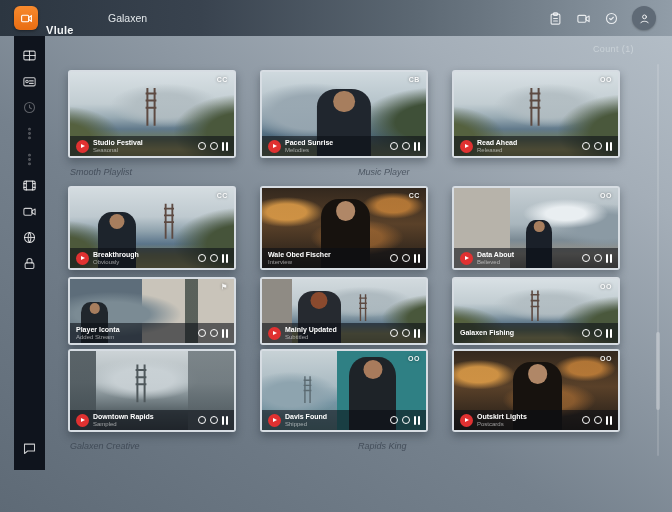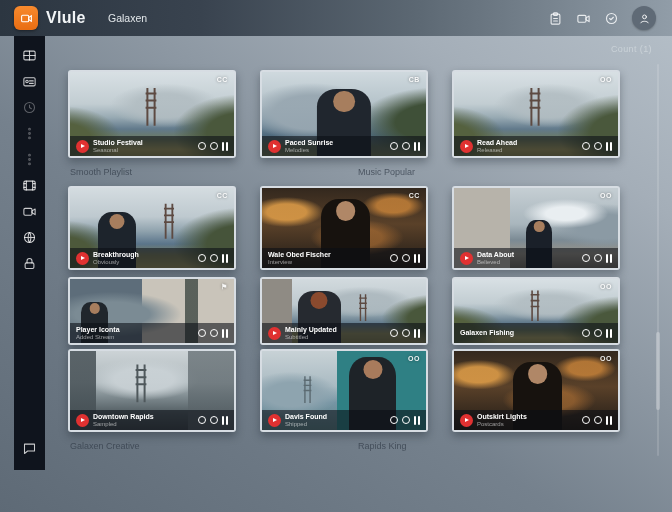--- a/index.html
+++ b/index.html
@@ -8,22 +8,22 @@
          background:linear-gradient(35deg,#5e6a76 0%,#75818d 40%,#a4aeb8 78%,#b6c0c9 100%); }
   .stage { position:relative; width:672px; height:512px; }
 
   
   .topbar { position:absolute; left:0; top:0; width:672px; height:36px;
             background:linear-gradient(90deg,#2c3641 0%,#39434f 30%,#5c6873 62%,#919da8 100%); }
   .logo { position:absolute; left:14px; top:6px; width:24px; height:24px; border-radius:6px;
           background:linear-gradient(180deg,#f78a2e,#e96d12); display:flex; align-items:center;
           justify-content:center; box-shadow:0 1px 3px rgba(0,0,0,.4); }
   .logo svg { width:13px; height:13px; stroke:#fff; fill:none; stroke-width:2; }
-  .logo-text { position:absolute; left:46px; top:0; height:36px; display:flex; align-items:center;
-               color:#f2f5f7; font-size:16px; font-weight:bold; letter-spacing:.3px; }
+  .logo-text { position:absolute; left:46px; top:12px; height:36px; display:flex; align-items:center;
+               color:#f2f5f7; font-size:11px; font-weight:bold; letter-spacing:.3px; }
   .nav-item { position:absolute; left:108px; top:0; height:36px; display:flex; align-items:center;
               color:rgba(242,246,248,.92); font-size:10.5px; }
   .search { position:absolute; left:236px; top:7px; width:246px; height:22px; border-radius:12px;
             background:#49525d; box-shadow:inset 0 1px 2px rgba(0,0,0,.25); }
   .search input { width:100%; height:100%; background:transparent; border:0; outline:none;
                   text-align:center; font-size:9px; color:#cfd6db; font-family:inherit; }
   .search input::placeholder { color:rgba(230,236,240,.55); }
   .search .mag { position:absolute; right:9px; top:5px; width:12px; height:12px; }
   .search .mag svg { width:12px; height:12px; stroke:rgba(235,240,243,.8); fill:none; stroke-width:2; }
   .top-icons { position:absolute; right:16px; top:0; height:36px; display:flex; align-items:center; gap:13px; }
@@ -36,29 +36,29 @@
 
   
   .sidebar { position:absolute; left:14px; top:36px; width:31px; height:434px; background:#0f141d;
              display:flex; flex-direction:column; align-items:center; padding:12px 0 14px 0; }
   .side-icon { width:15px; height:15px; margin-bottom:11px; color:rgba(255,255,255,.78); cursor:pointer; }
   .side-icon.faded { color:rgba(255,255,255,.32); }
   .side-icon svg { width:15px; height:15px; stroke:currentColor; fill:none; stroke-width:1.7; }
   .side-bottom { margin-top:auto; margin-bottom:0; }
 
   
-  .count-label { position:absolute; right:20px; top:44px; font-size:9px;
+  .count-label { position:absolute; right:38px; top:44px; font-size:9px;
                  color:rgba(245,249,251,.38); letter-spacing:.4px; }
   .grid { position:absolute; left:68px; top:70px; width:552px; }
   .row { display:flex; gap:24px; }
   .row-h-88 { height:88px; } .row-h-84 { height:84px; margin-bottom:7px; }
   .row-h-68 { height:68px; margin-bottom:4px; } .row-h-83 { height:83px; }
   .caption-row { height:28px; display:flex; gap:24px; align-items:center; }
   .caption { flex:1; font-size:9px; color:rgba(50,60,72,.72); padding-left:2px;
-             white-space:nowrap; overflow:hidden; }
+             white-space:nowrap; overflow:hidden;font-style:italic; }
 
   .card { flex:1; position:relative; border:2px solid rgba(228,233,238,.85); border-radius:3px;
           box-shadow:0 4px 9px rgba(20,28,36,.35); cursor:pointer; background:#8d98a2; }
   .photo { position:relative; width:100%; height:100%; overflow:hidden; }
 
   
   .scene-bridge-day { background:
       radial-gradient(55% 60% at -5% 80%, #55613f 0 32%, rgba(85,97,63,0) 66%),
       radial-gradient(60% 65% at 105% 72%, #4a583c 0 36%, rgba(74,88,60,0) 70%),
       radial-gradient(45% 35% at 58% 40%, rgba(178,189,194,.9) 0 40%, rgba(178,189,194,0) 75%),
@@ -297,21 +297,21 @@
                   <i></i>
                   <i></i>
                 </span>
               </div>
             </div>
           </div>
         </div>
       </div>
       <div class="caption-row">
         <div class="caption">Smooth Playlist</div>
-        <div class="caption">Music Popular</div>
+        <div class="caption">Music Player</div>
       </div>
       <div class="row row-h-84">
         <div class="card">
           <div class="photo scene-suit-bridge">
             <span class="bridge"><svg viewBox="0 0 20 44" fill="none" stroke="currentColor" stroke-width="2.2">
                 <path d="M6 2v42M14 2v42M4 8h12M4 16h12M4 24h12"></path>
               </svg></span>
             <span class="fig"></span>
             <span class="corner-badge">CC</span>
             <div class="overlay">

